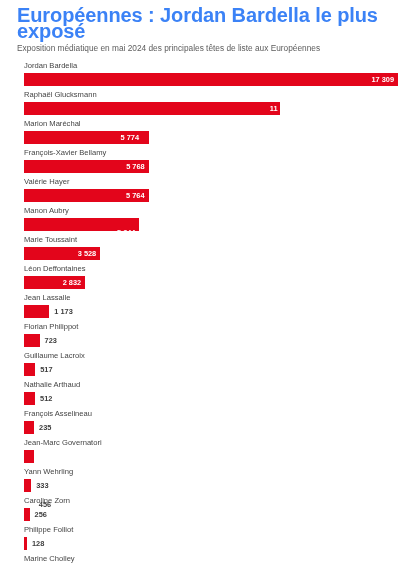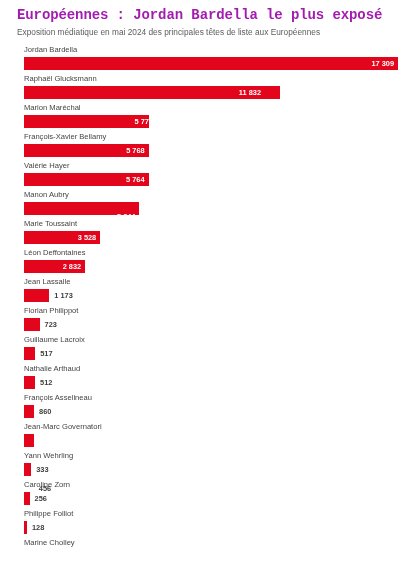--- a/index.html
+++ b/index.html
@@ -19,27 +19,26 @@
     height: 576px;
     position: relative;
     box-sizing: border-box;
     padding: 0;
     background: #ffffff;
   }
   .header {
     padding: 7px 14px 0 17px;
   }
   .chart-title {
-    font-size: 14px;
-    font-weight: bold;
-    color: #a21caf;
+    font-size: 20px;
+    font-weight: bold;
+    color: #3b82f6;
     letter-spacing: -0.1px;
     line-height: 16px;
     margin: 0;
-    font-family: Liberation Mono, monospace;
   }
   .chart-subtitle {
     font-size: 8.3px;
     font-weight: normal;
     color: #5c5c5c;
     line-height: 12px;
     margin: 3px 0 0 0;
   }
   .plot {
     position: relative;
@@ -103,28 +102,28 @@
         <div class="row-label">Jordan Bardella</div>
         <div class="bar-line">
           <div class="bar" style="width: 374px; background: rgb(227, 5, 27);"></div>
           <div class="bar-value inside" style="left: 370px; transform: translateX(-100%);">17 309</div>
         </div>
       </div>
       <div class="row">
         <div class="row-label">Raphaël Glucksmann</div>
         <div class="bar-line">
           <div class="bar" style="width: 255.657px; background: rgb(227, 5, 27);"></div>
-          <div class="bar-value inside" style="left: 237px; transform: translateX(-100%);">11 832</div>
+          <div class="bar-value inside" style="left: 268px; transform: translateX(-100%);">11 832</div>
         </div>
       </div>
       <div class="row">
         <div class="row-label">Marion Maréchal</div>
         <div class="bar-line">
           <div class="bar" style="width: 124.76px; background: rgb(227, 5, 27);"></div>
-          <div class="bar-value inside" style="left: 129px; transform: translateX(-100%);">5 774</div>
+          <div class="bar-value inside" style="left: 115px; transform: translateX(-100%);">5 774</div>
         </div>
       </div>
       <div class="row">
         <div class="row-label">François-Xavier Bellamy</div>
         <div class="bar-line">
           <div class="bar" style="width: 124.631px; background: rgb(227, 5, 27);"></div>
           <div class="bar-value inside" style="left: 120.631px; transform: translateX(-100%);">5 768</div>
         </div>
       </div>
       <div class="row">
@@ -180,21 +179,21 @@
         <div class="row-label">Nathalie Arthaud</div>
         <div class="bar-line">
           <div class="bar" style="width: 11.0629px; background: rgb(227, 5, 27);"></div>
           <div class="bar-value outside" style="left: 16.0629px;">512</div>
         </div>
       </div>
       <div class="row">
         <div class="row-label">François Asselineau</div>
         <div class="bar-line">
           <div class="bar" style="width: 10.0474px; background: rgb(227, 5, 27);"></div>
-          <div class="bar-value outside" style="left: 15.0474px;">860</div>
+          <div class="bar-value outside" style="left: 15.0474px;">235</div>
         </div>
       </div>
       <div class="row">
         <div class="row-label">Jean-Marc Governatori</div>
         <div class="bar-line">
           <div class="bar" style="width: 9.85291px; background: rgb(227, 5, 27);"></div>
           <div class="bar-value outside" style="left: 14.8529px; margin-top: 48px;">456</div>
         </div>
       </div>
       <div class="row">

